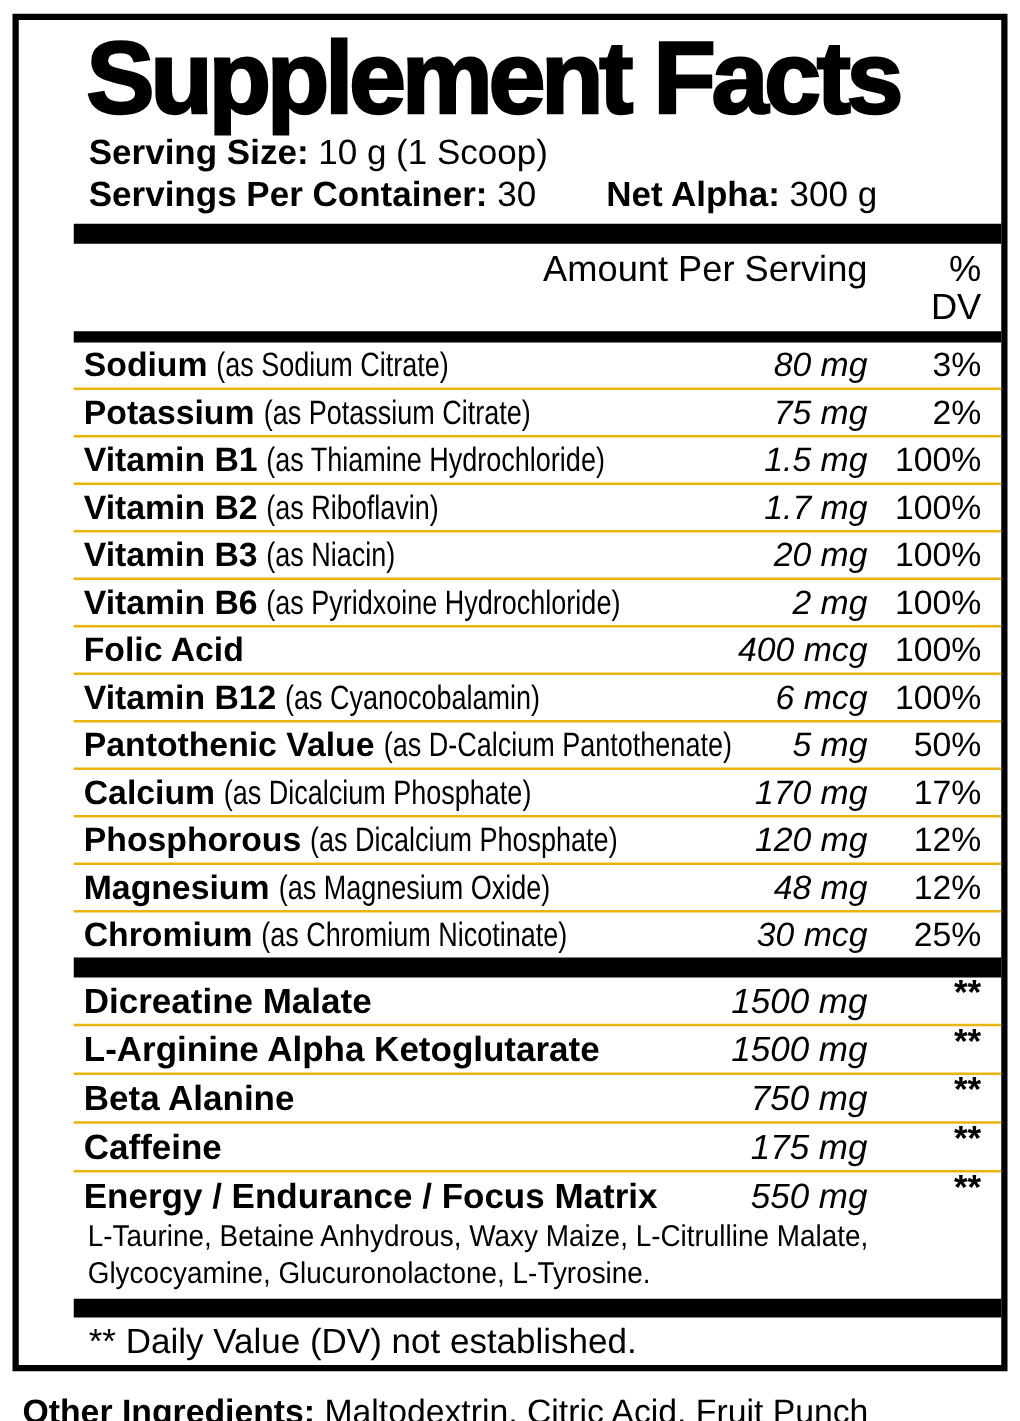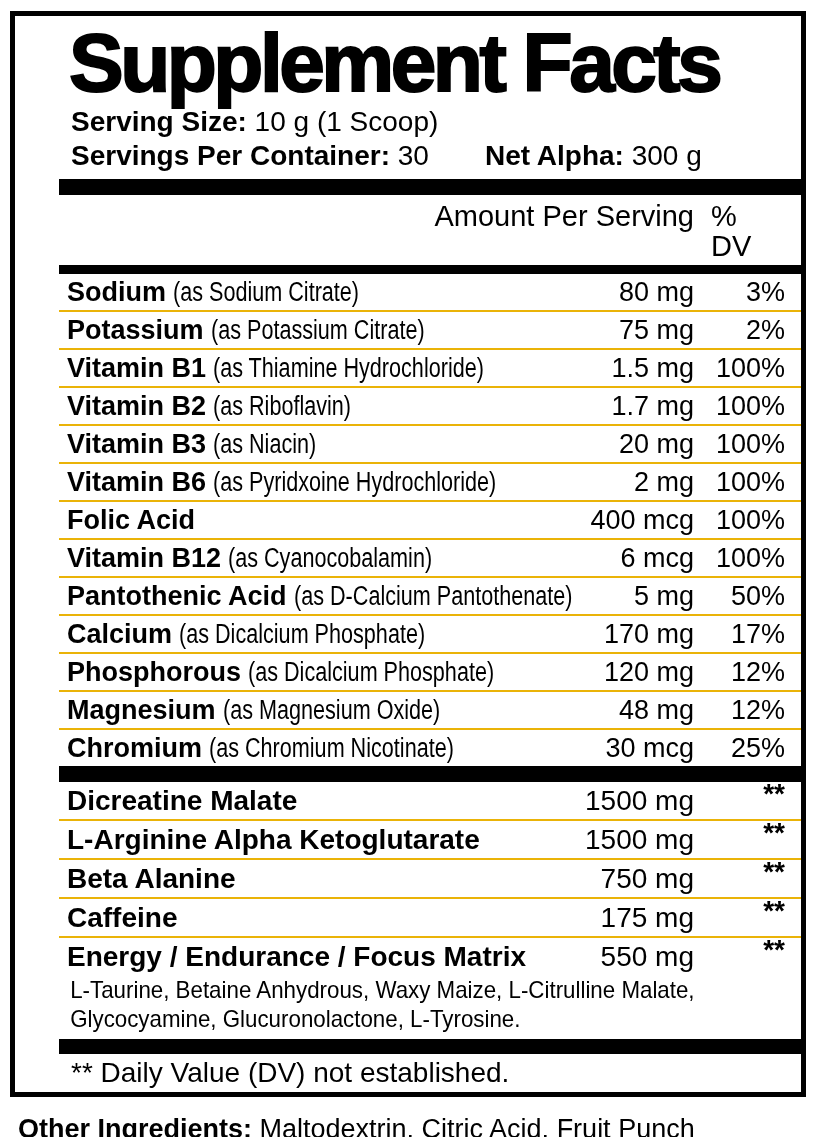--- a/index.html
+++ b/index.html
@@ -35,37 +35,37 @@
   .bar { background: #000; }
   .bar.h16 { height: 16px; }
   .bar.h9  { height: 9px;  }
   .bar.h15 { height: 15px; }
   .hdr-row {
     display: flex; align-items: baseline;
     font-weight: normal; font-size: 29px; line-height: 30px;
     padding: 6px 16px 4px 8px;
   }
   .hdr-spacer { flex: 1 1 auto; }
-  .hdr-dv { flex: 0 0 74px; margin-left: 17px; }
+  .hdr-dv { flex: 0 0 74px; text-align: right; margin-left: 17px; }
   .section .row, .rowwrap .row {
     display: flex; align-items: baseline;
     font-size: 27px; line-height: 28px;
     padding: 4px 16px 4px 8px;
   }
   .section > .row + .row, .rowwrap + .rowwrap { border-top: 2px solid #eab308; }
   .cell-name { flex: 1 1 auto; min-width: 0; white-space: nowrap; }
   .nm { font-weight: bold; }
   .detail {
     display: inline-block;
     transform: scaleX(0.8);
     transform-origin: 0 70%;
     margin-left: 7px;
     font-weight: normal;
   }
-  .cell-amount { flex: 0 0 auto; white-space: nowrap; }
+  .cell-amount { flex: 0 0 auto; white-space: nowrap; font-style: italic; }
   .cell-dv { flex: 0 0 74px; text-align: right; margin-left: 17px; white-space: nowrap; }
   .blend .row { line-height: 30px; padding: 4px 16px 3px 8px; font-size: 28px; }
   .blend .cell-dv { font-weight: bold; position: relative; top: -7px; }
   .desc {
     font-size: 24px; line-height: 29px;
     padding: 0 16px 6px 12px;
     transform: scaleX(0.93);
     transform-origin: 0 0;
     white-space: nowrap;
   }
@@ -148,21 +148,21 @@
         <div class="cell-dv">100%</div>
       </div>
 
       <div class="row">
         <div class="cell-name"><span class="nm">Vitamin B12</span><span class="detail">(as Cyanocobalamin)</span></div>
         <div class="cell-amount">6 mcg</div>
         <div class="cell-dv">100%</div>
       </div>
 
       <div class="row">
-        <div class="cell-name"><span class="nm">Pantothenic Acid</span><span class="detail">(as D-Calcium Pantothenate)</span></div>
+        <div class="cell-name"><span class="nm">Pantothenic Value</span><span class="detail">(as D-Calcium Pantothenate)</span></div>
         <div class="cell-amount">5 mg</div>
         <div class="cell-dv">50%</div>
       </div>
 
       <div class="row">
         <div class="cell-name"><span class="nm">Calcium</span><span class="detail">(as Dicalcium Phosphate)</span></div>
         <div class="cell-amount">170 mg</div>
         <div class="cell-dv">17%</div>
       </div>
 

